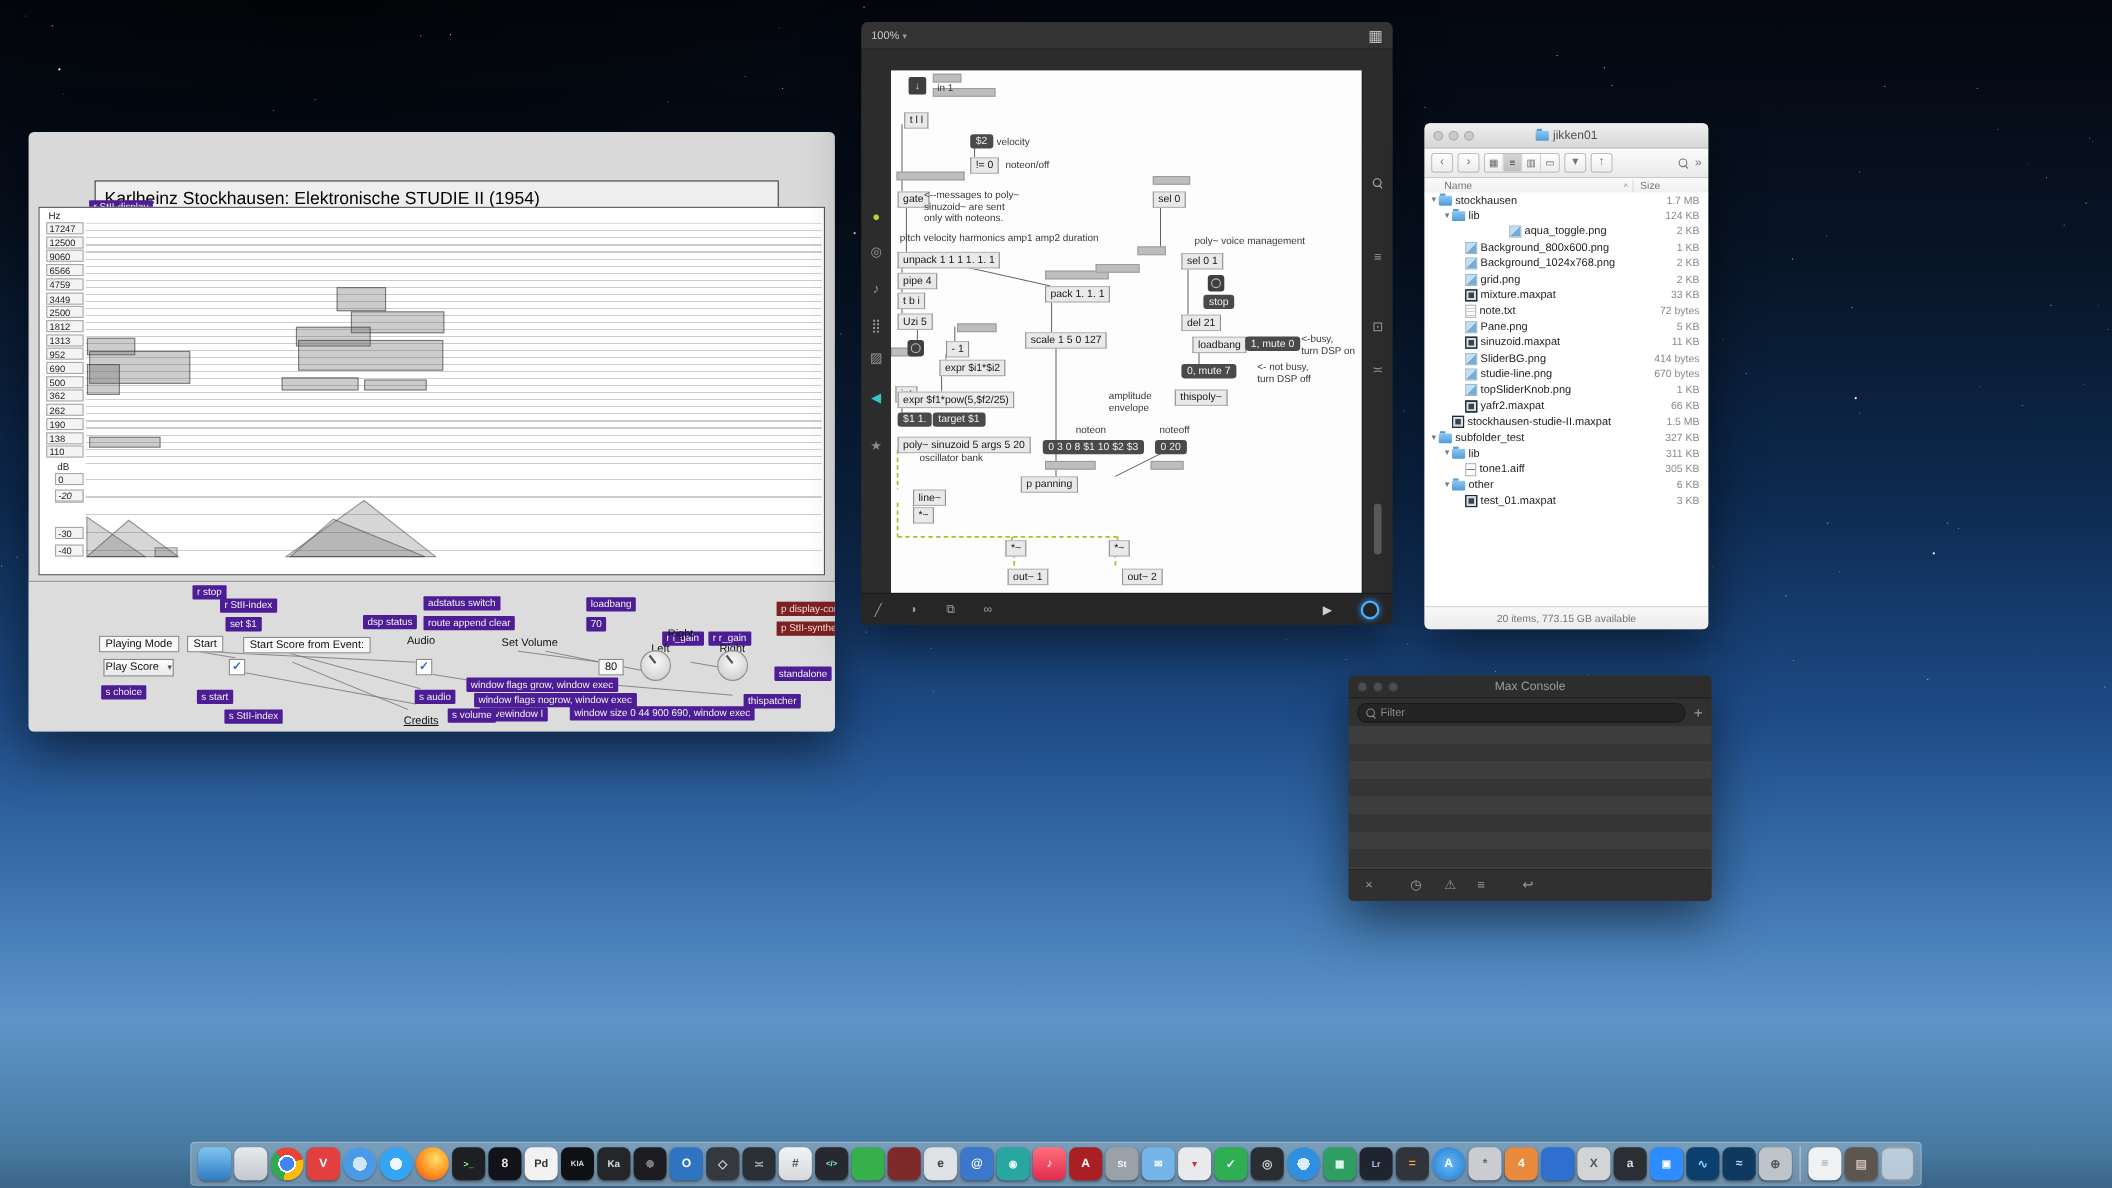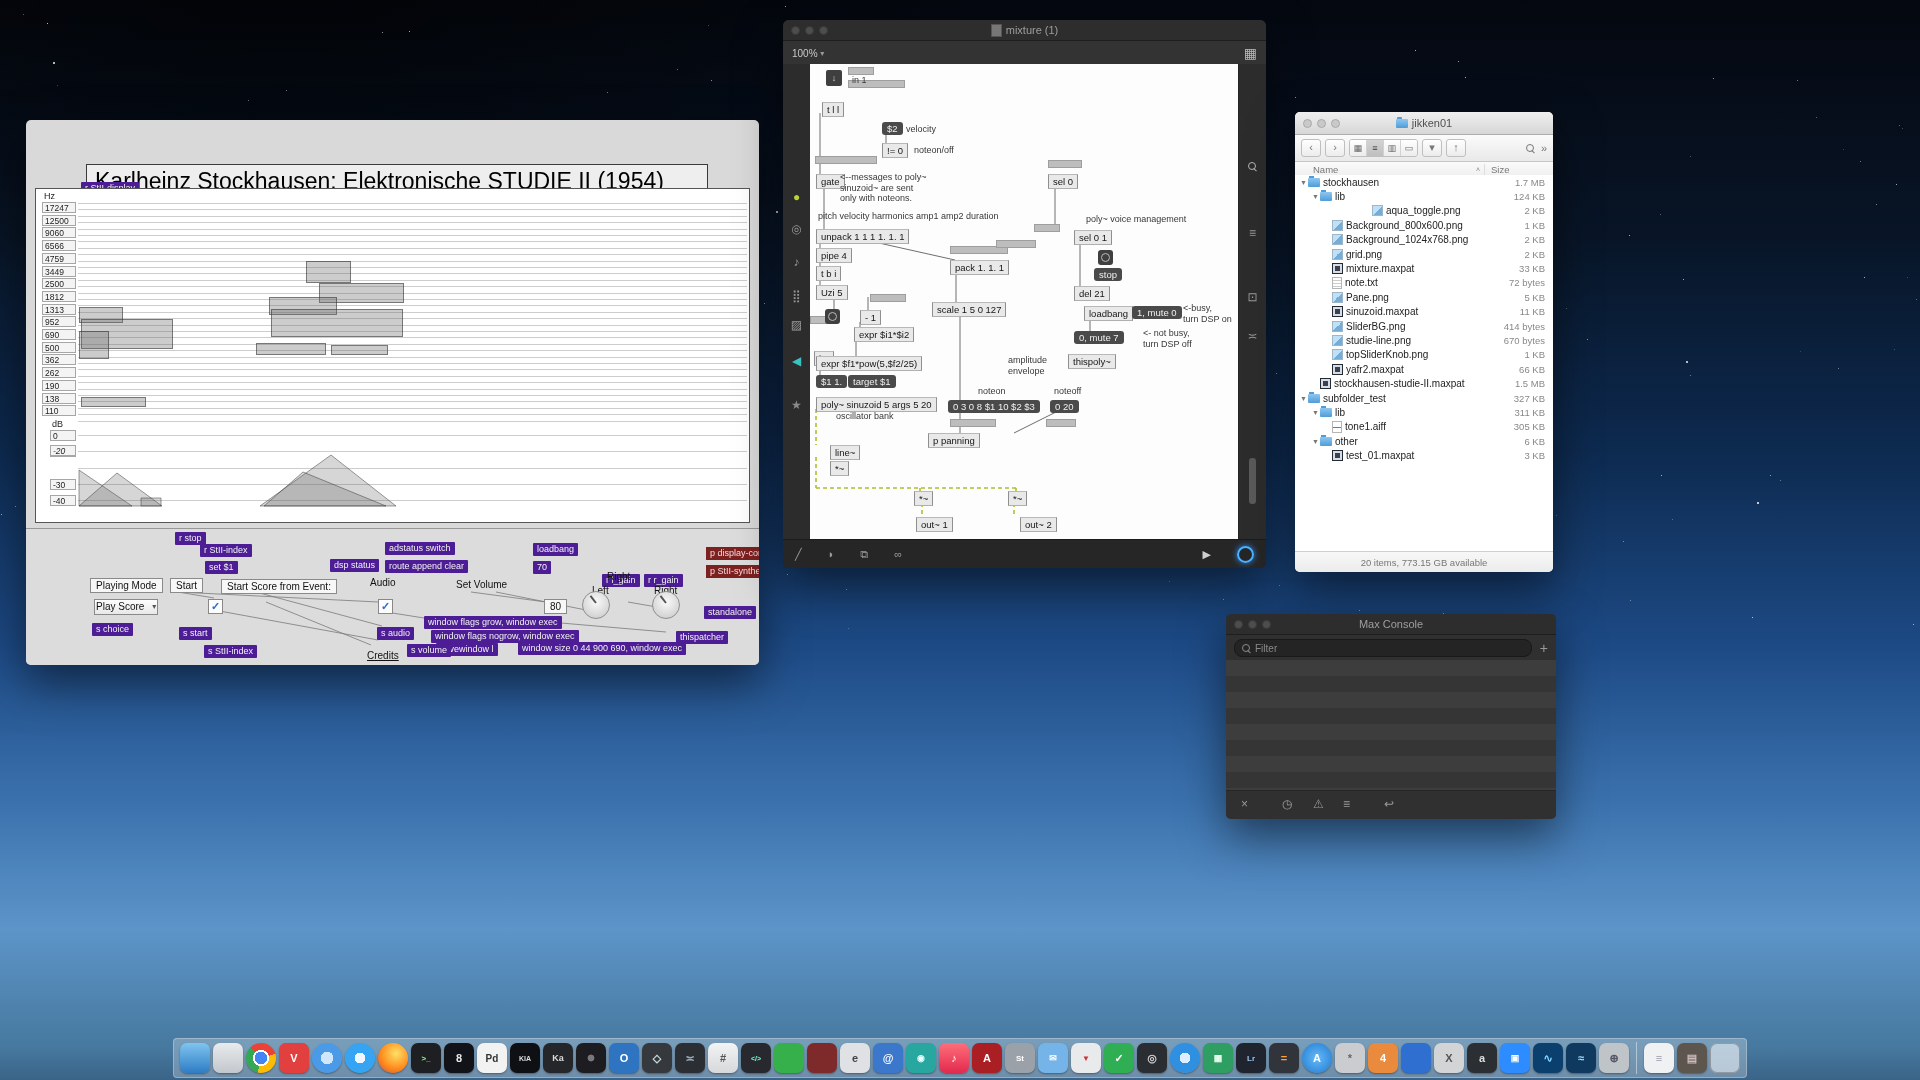--- a/index.html
+++ b/index.html
@@ -19,21 +19,21 @@
   .tb-title{margin:0 auto;font-size:11px;display:flex;align-items:center;gap:4px;white-space:nowrap;}
   .tb.light .tb-title{color:#4f4f4f;} .tb.dark .tb-title{color:#9e9e9e;}
   .doc-ico{width:9px;height:11px;background:#fdfdfd;border:1px solid #9a9a9a;}
   .fold-ico{width:12px;height:9px;background:linear-gradient(#8ec7f0,#4f9cd8);border-radius:1px;position:relative;}
   .fold-ico::before{content:"";position:absolute;top:-2px;left:1px;width:5px;height:2px;background:#4f9cd8;border-radius:1px 1px 0 0;}
 
   
   .stockhausen{left:26px;top:120px;width:733px;height:545px;background:#d9d9d9;}
   .stk-content{position:absolute;top:20px;left:0;right:0;bottom:0;}
   .heading-box{position:absolute;left:60px;top:24px;width:612px;height:32px;border:1px solid #3a3a3a;background:rgba(255,255,255,.55);
-    font-size:23px;color:#000;display:flex;align-items:center;padding-left:8px;white-space:nowrap;overflow:hidden;}
+    font-size:16px;color:#000;display:flex;align-items:center;padding-left:8px;white-space:nowrap;overflow:hidden;}
   .c-dark{position:absolute;background:#4c1d95;color:#f2f2f2;font-size:9px;line-height:11px;padding:1px 4px;border-radius:1px;white-space:nowrap;}
   .c-red{position:absolute;background:#7d2020;color:#f3dcdc;font-size:9px;line-height:11px;padding:1px 4px;white-space:nowrap;}
   .c-box{position:absolute;background:#f7f7f7;border:1px solid #8a8a8a;font-size:10px;line-height:13px;padding:0 5px;color:#111;white-space:nowrap;}
   .c-label{position:absolute;font-size:10px;color:#111;white-space:nowrap;}
   .c-label-u{position:absolute;font-size:10px;color:#111;text-decoration:underline;white-space:nowrap;}
   .c-menu{position:absolute;background:linear-gradient(#fdfdfd,#e8e8e8);border:1px solid #8a8a8a;font-size:10px;line-height:14px;padding:0 1px;color:#111;display:flex;gap:8px;align-items:center;white-space:nowrap;}
   .c-menu .caret{font-size:8px;color:#555;}
   .c-toggle{position:absolute;width:13px;height:13px;background:#fdfdfd;border:1px solid #888;color:#2a6fd6;font-size:11px;line-height:12px;text-align:center;font-weight:bold;}
   .c-dial{position:absolute;width:26px;height:26px;border-radius:50%;background:radial-gradient(circle at 50% 38%,#fafafa,#c6c6c6);border:1px solid #8f8f8f;}
   .c-dial::after{content:"";position:absolute;left:50%;top:2px;width:2px;height:9px;background:#555;transform:translateX(-50%) rotate(-38deg);transform-origin:50% 100%;}
@@ -409,31 +409,20 @@
           <div class="c-dark" style="left: 492px; top: 502px;">window size 0 44 900 690, window exec</div>
           <div class="c-dark" style="left: 381px; top: 504px;">s volume</div>
           <div class="c-dark" style="left: 178px; top: 505px;">s StII-index</div>
           <div class="c-dark" style="left: 650px; top: 491px;">thispatcher</div>
           <div class="c-label-u" style="left: 341px; top: 510px;">Credits</div>
         </div>
     </div>
   </section>
 
   <section class="win mixture">
-    <header class="tb dark">
-      <span class="lights dim">
-          <i></i>
-          <i></i>
-          <i></i>
-        </span>
-      <span class="tb-title">
-          <span class="doc-ico" style="background:#777;border-color:#555"></span>
-          <span>mixture (1)</span>
-        </span>
-    </header>
     <div class="mix-toolbar">
       <span>100%</span>&nbsp;<span style="font-size:8px;color:#9a9a9a">▾</span>
       <span class="grid-ic">▦</span>
     </div>
     <div class="mix-body">
       <div class="rail left" id="leftRail">
           <div class="rail-ic" style="top: 126px; color: rgb(185, 210, 60);">●</div>
           <div class="rail-ic" style="top: 158px; color: rgb(154, 154, 154);">◎</div>
           <div class="rail-ic" style="top: 191px; color: rgb(154, 154, 154);">♪</div>
           <div class="rail-ic" style="top: 225px; color: rgb(154, 154, 154);">⣿</div>

